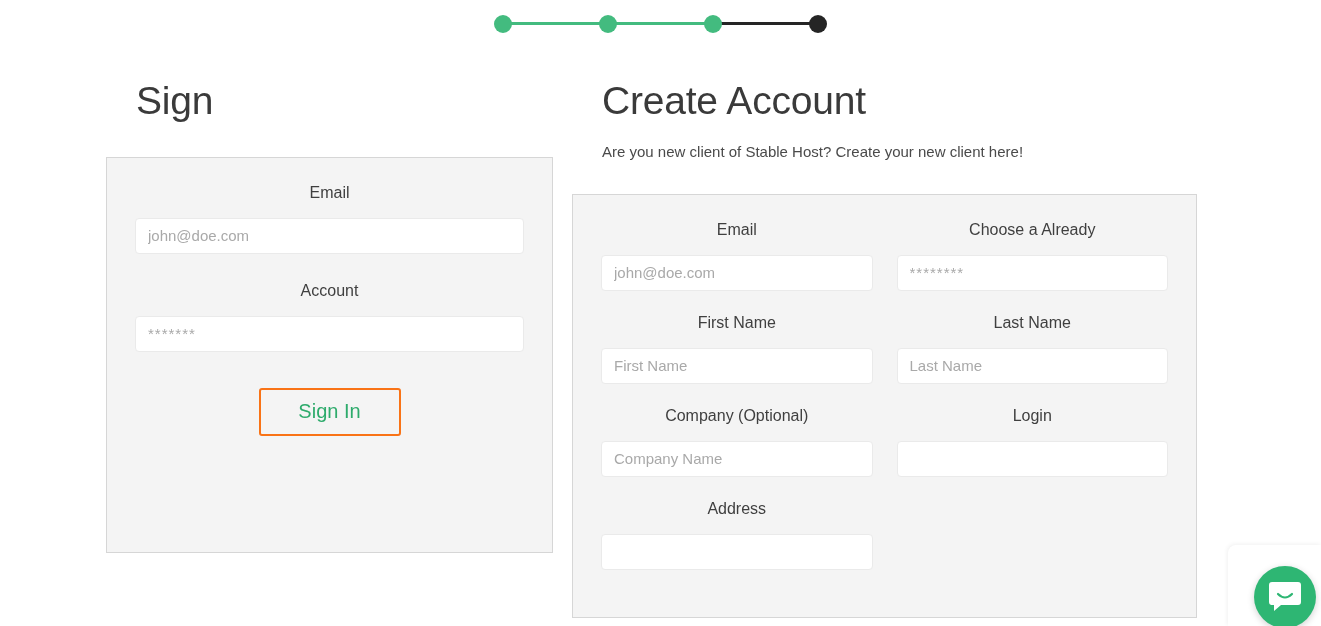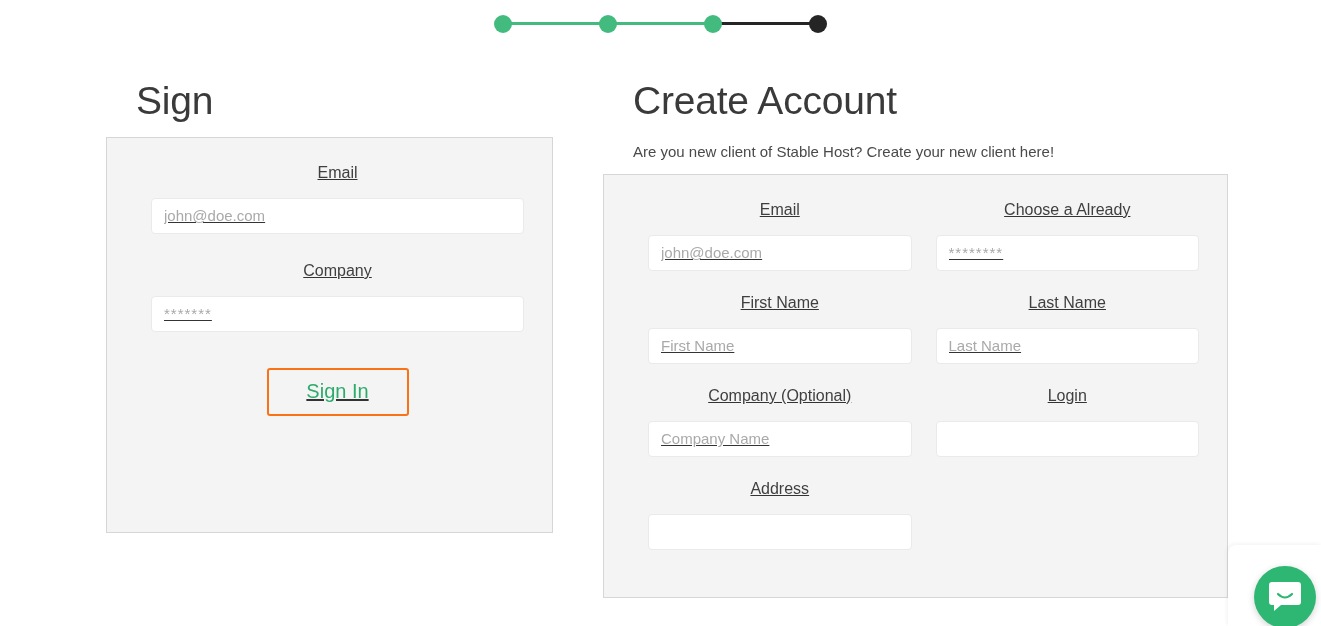--- a/index.html
+++ b/index.html
@@ -51,21 +51,21 @@
 
   
   .col-login {
     position: absolute;
     left: 106px;
     top: 80px;
     width: 447px;
   }
   .col-register {
     position: absolute;
-    left: 603px;
+    left: 572px;
     top: 80px;
     width: 625px;
   }
 
   h1.section-title {
     font-size: 39px;
     font-weight: 400;
     line-height: 1.1;
     color: #3a3a3a;
     letter-spacing: -0.2px;
@@ -76,25 +76,24 @@
   p.section-sub {
     font-size: 15px;
     font-weight: 400;
     color: #4a4a4a;
     margin-top: 20px;
     padding-left: 30px;
   }
 
   
   .panel {
-    margin-top: 14px;
+    margin-top: 34px;
     background: #f4f4f4;
     border: 1px solid #d6d6d6;
-    padding: 26px 28px 30px 44px;
-    text-decoration: underline;
+    padding: 26px 28px 30px 28px;
   }
   .panel-login { height: 396px; }
   .panel-register { height: 424px; overflow: hidden; }
 
   .field-label {
     display: block;
     text-align: center;
     font-size: 16px;
     font-weight: 400;
     color: #3f3f3f;
@@ -193,21 +192,21 @@
 <div class="col-login">
   <h1 class="section-title">Sign</h1>
 
   <div class="panel panel-login">
     <div class="field-block email">
       <label class="field-label">Email</label>
       <input class="text-input" type="text" placeholder="john@doe.com" style="">
     </div>
 
     <div class="field-block password">
-      <label class="field-label">Company</label>
+      <label class="field-label">Account</label>
       <input class="text-input pw" type="text" placeholder="*******" style="">
     </div>
 
     <div class="btn-row">
       <button class="btn-signin">Sign In</button>
     </div>
   </div>
 </div>
 
 <div class="col-register">

